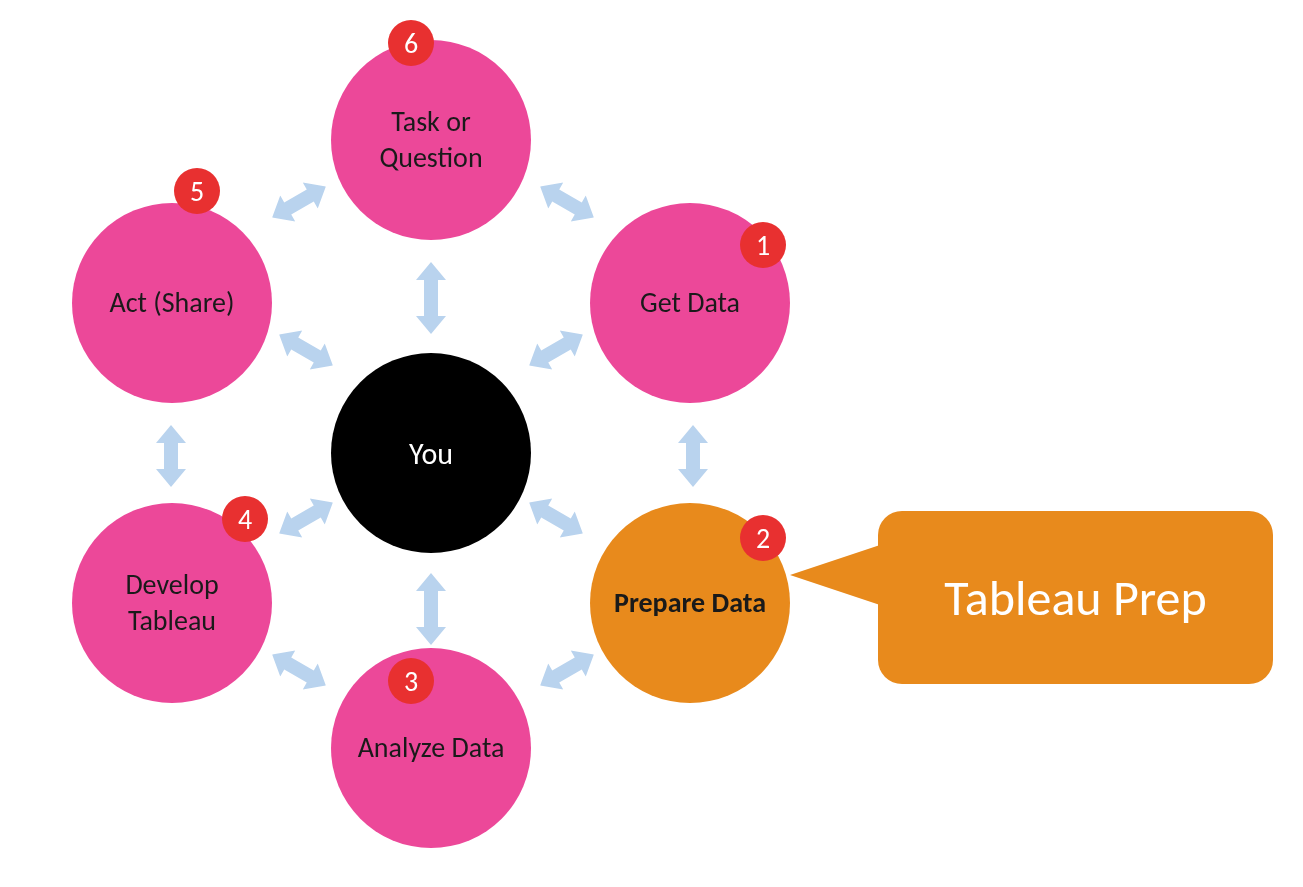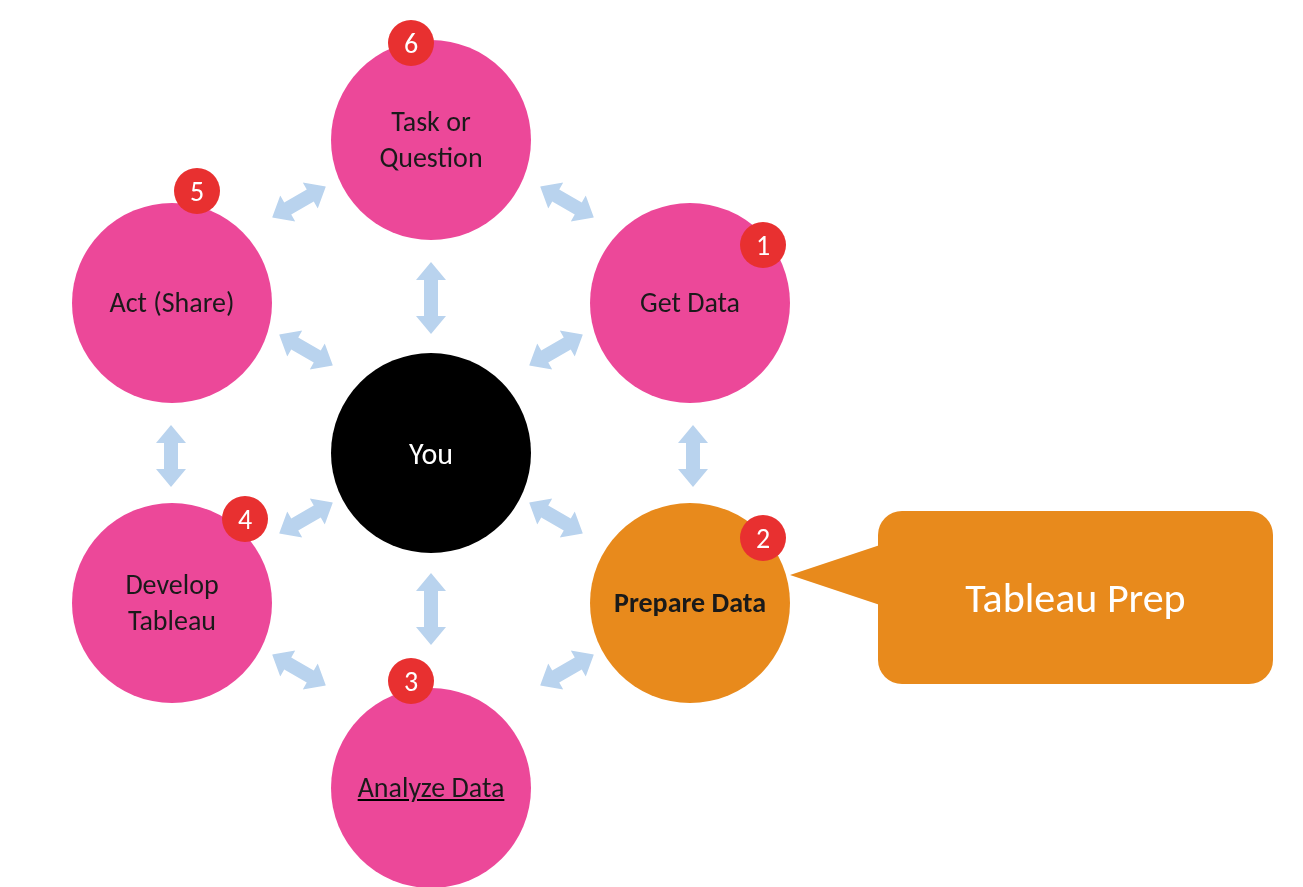--- a/index.html
+++ b/index.html
@@ -59,21 +59,21 @@
       z-index: 10;
     }
     .callout {
       position: absolute;
       background: #e88a1c;
       border-radius: 24px;
       display: flex;
       align-items: center;
       justify-content: center;
       color: white;
-      font-size: 42px;
+      font-size: 50px;
       padding: 20px 40px;
     }
     .callout-pointer {
       position: absolute;
       width: 0;
       height: 0;
       border-top: 30px solid transparent;
       border-bottom: 30px solid transparent;
       border-right: 90px solid #e88a1c;
     }
@@ -82,21 +82,21 @@
       z-index: 1;
     }
     .arrow svg {
       display: block;
     }
     
     #node-center { left: 331px; top: 353px; }
     #node-task { left: 331px; top: 40px; }
     #node-get-data { left: 590px; top: 203px; }
     #node-prepare { left: 590px; top: 503px; }
-    #node-analyze { left: 331px; top: 688px; text-decoration: underline; }
+    #node-analyze { left: 331px; top: 648px; }
     #node-develop { left: 72px; top: 503px; }
     #node-act { left: 72px; top: 203px; }
 
     
     #badge-6 { left: 388px; top: 20px; }
     #badge-1 { left: 740px; top: 222px; }
     #badge-2 { left: 740px; top: 515px; }
     #badge-3 { left: 388px; top: 658px; }
     #badge-4 { left: 222px; top: 496px; }
     #badge-5 { left: 174px; top: 168px; }

